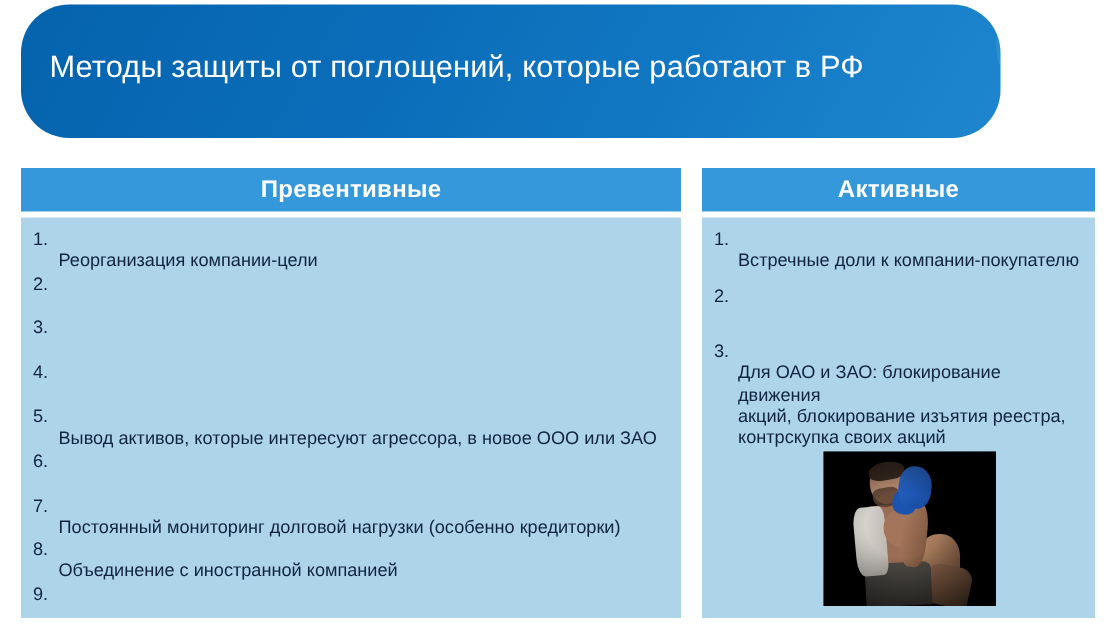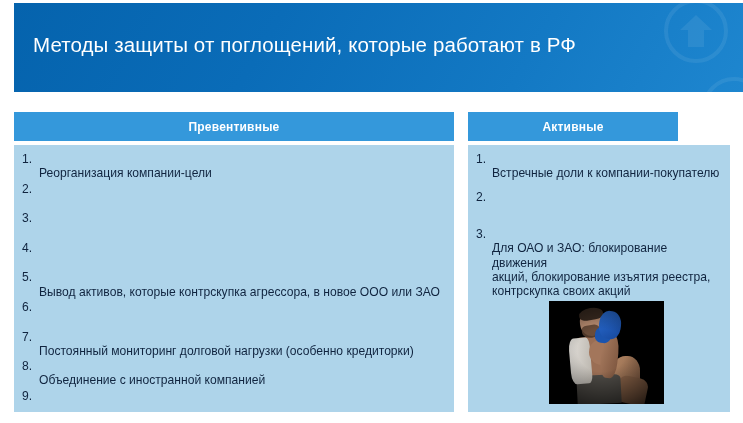--- a/index.html
+++ b/index.html
@@ -19,24 +19,25 @@
     height: 423px;
     background: #ffffff;
     overflow: hidden;
   }
 
   
   #title-bar {
     position: absolute;
     left: 14px;
     top: 3px;
-    width: 729px;
+    width: 653px;
     height: 89px;
     background: linear-gradient(120deg, #0563ad 0%, #0a6cb8 35%, #1379c4 70%, #1e86cf 100%);
     overflow: hidden;
+    border-radius: 32px;
   }
   .watermark {
     position: absolute;
     border-radius: 50%;
     border: 4px solid rgba(255,255,255,0.075);
     box-sizing: border-box;
   }
   .watermark .arrow {
     position: absolute;
     left: 50%;
@@ -61,37 +62,37 @@
     letter-spacing: 0.1px;
     white-space: nowrap;
     font-family: "Liberation Sans", "DejaVu Sans", sans-serif;
   }
 
   
   .col-header {
     position: absolute;
     background: #3498db;
     color: #ffffff;
-    font-size: 12px;
+    font-size: 16px;
     font-weight: bold;
     display: flex;
     align-items: center;
     justify-content: center;
     letter-spacing: 0.2px;
   }
   .col-body {
     position: absolute;
     background: #aed4ea;
     box-sizing: border-box;
   }
 
   #left-header  { left: 14px;  top: 112px; width: 440px; height: 29px; }
   #left-body    { left: 14px;  top: 145px; width: 440px; height: 267px; padding: 7px 6px 6px 8px; }
 
-  #right-header { left: 468px; top: 112px; width: 210px; height: 29px; }
+  #right-header { left: 468px; top: 112px; width: 262px; height: 29px; }
   #right-body   { left: 468px; top: 145px; width: 262px; height: 267px; padding: 7px 6px 6px 8px; }
 
   
   .item {
     position: relative;
     color: #10243f;
     font-size: 12.1px;
     line-height: 14.3px;
     font-family: "Liberation Sans", "DejaVu Sans", sans-serif;
     margin-bottom: 1px;
@@ -221,21 +222,21 @@
     <div class="item">
       <span class="num">2.</span>
     </div>
     <div class="item">
       <span class="num">3.</span>
     </div>
     <div class="item">
       <span class="num">4.</span>
     </div>
     <div class="item">
-      <span class="num">5.</span><span>Вывод активов, которые контрскупка агрессора, в новое ООО или ЗАО</span>
+      <span class="num">5.</span><span>Вывод активов, которые интересуют агрессора, в новое ООО или ЗАО</span>
     </div>
     <div class="item">
       <span class="num">6.</span>
     </div>
     <div class="item">
       <span class="num">7.</span><span>Постоянный мониторинг долговой нагрузки (особенно кредиторки)</span>
     </div>
     <div class="item">
       <span class="num">8.</span><span>Объединение с иностранной компанией</span>
     </div>

